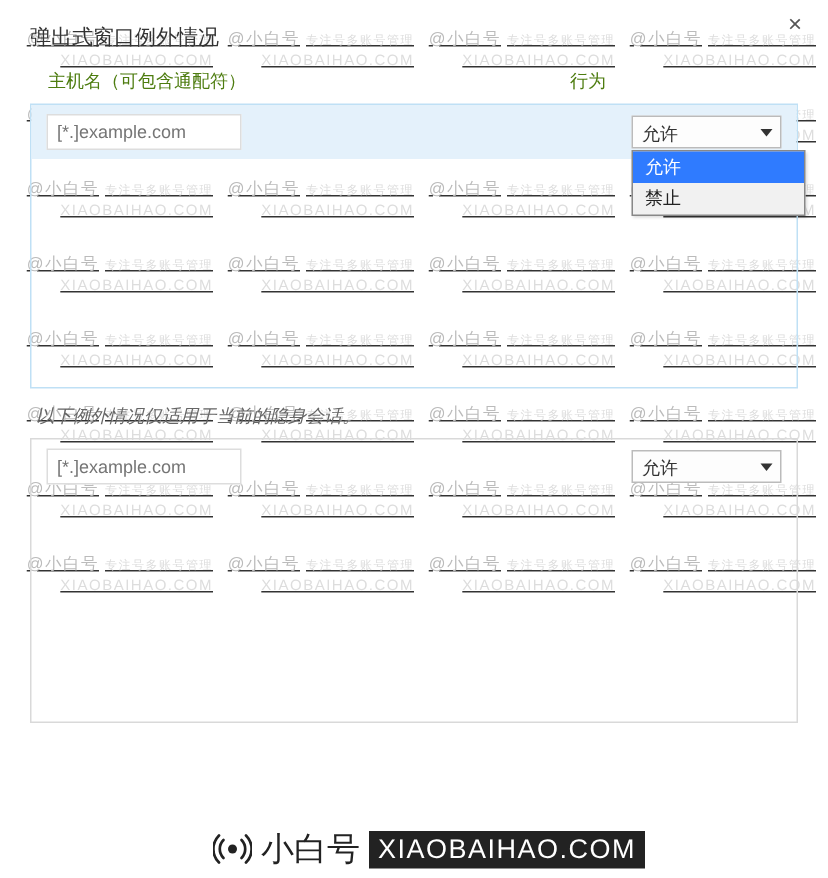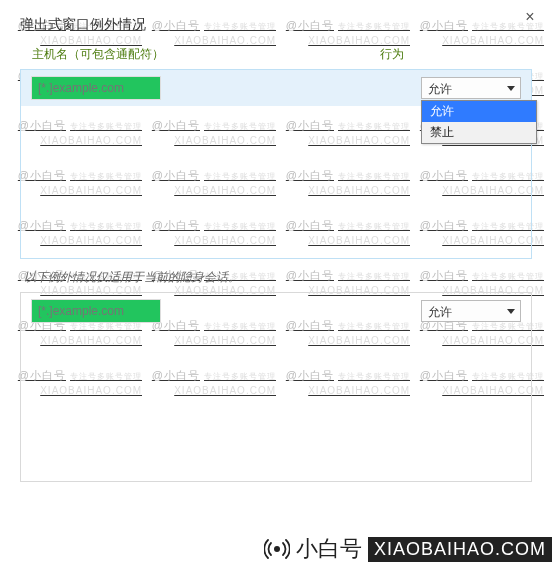--- a/index.html
+++ b/index.html
@@ -120,21 +120,21 @@
     background: #e4f1fb;
   }
   .host-input {
     flex: 1;
     margin-right: 10px;
   }
   .host-input input {
     width: 130px;
     box-sizing: border-box;
     border: 1px solid #ddd;
-    background: #22c55e;
+    background: #ffffff;
     color: #555;
     font-size: 12px;
     padding: 4px 6px;
     font-family: inherit;
   }
 
   .select-wrap {
     position: relative;
     width: 100px;
   }
@@ -184,22 +184,22 @@
   .note {
     font-size: 12px;
     color: #666;
     font-style: italic;
     margin: 6px 4px 6px 4px;
   }
 
   
   .footer {
     position: absolute;
-    left: 0; right: 0; bottom: 20px;
-    text-align: right;
+    left: 0; right: 0; bottom: 3px;
+    text-align: center;
     z-index: 3;
     margin-left: 20px;
   }
   .footer .brand {
     display: inline-flex;
     align-items: center;
     gap: 6px;
     font-size: 22px;
     color: #222;
   }

